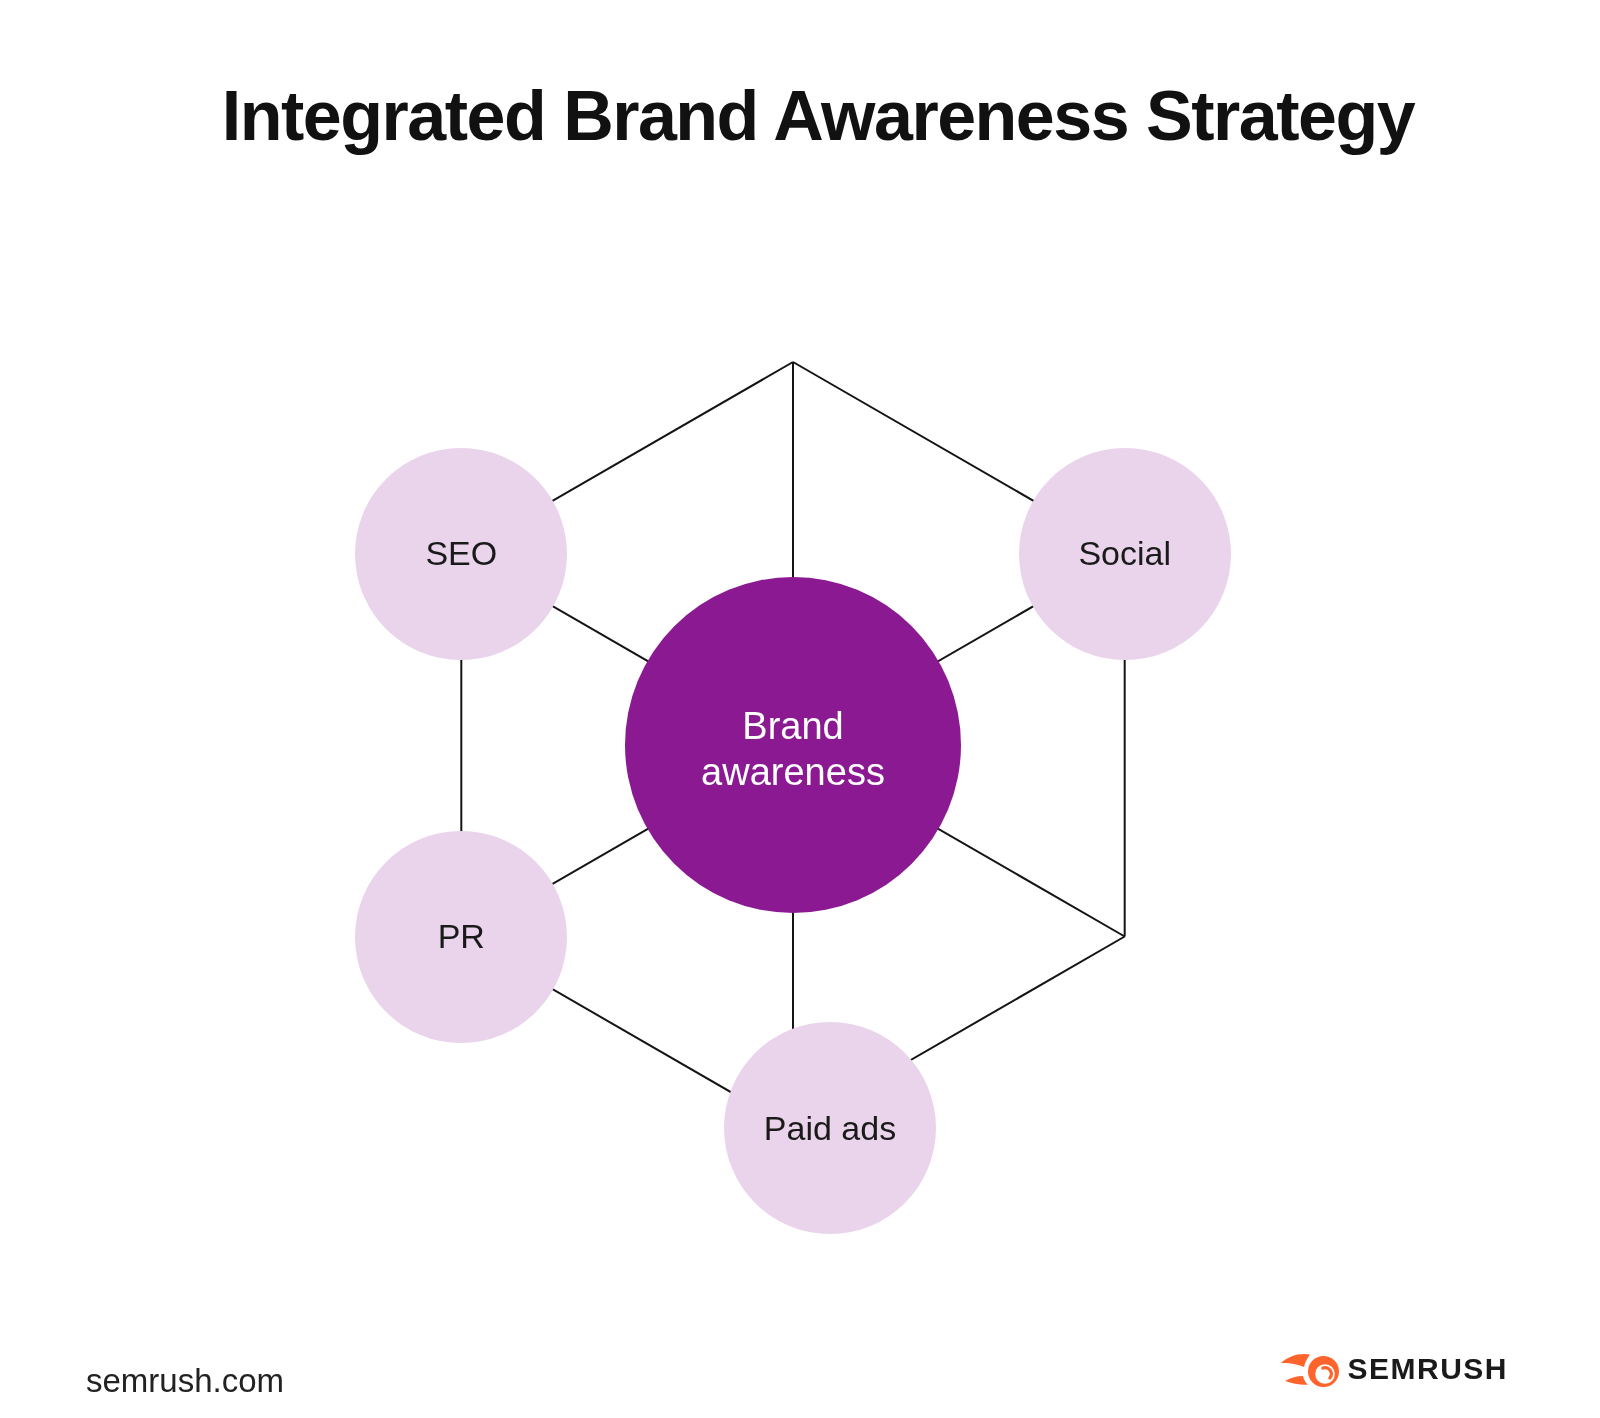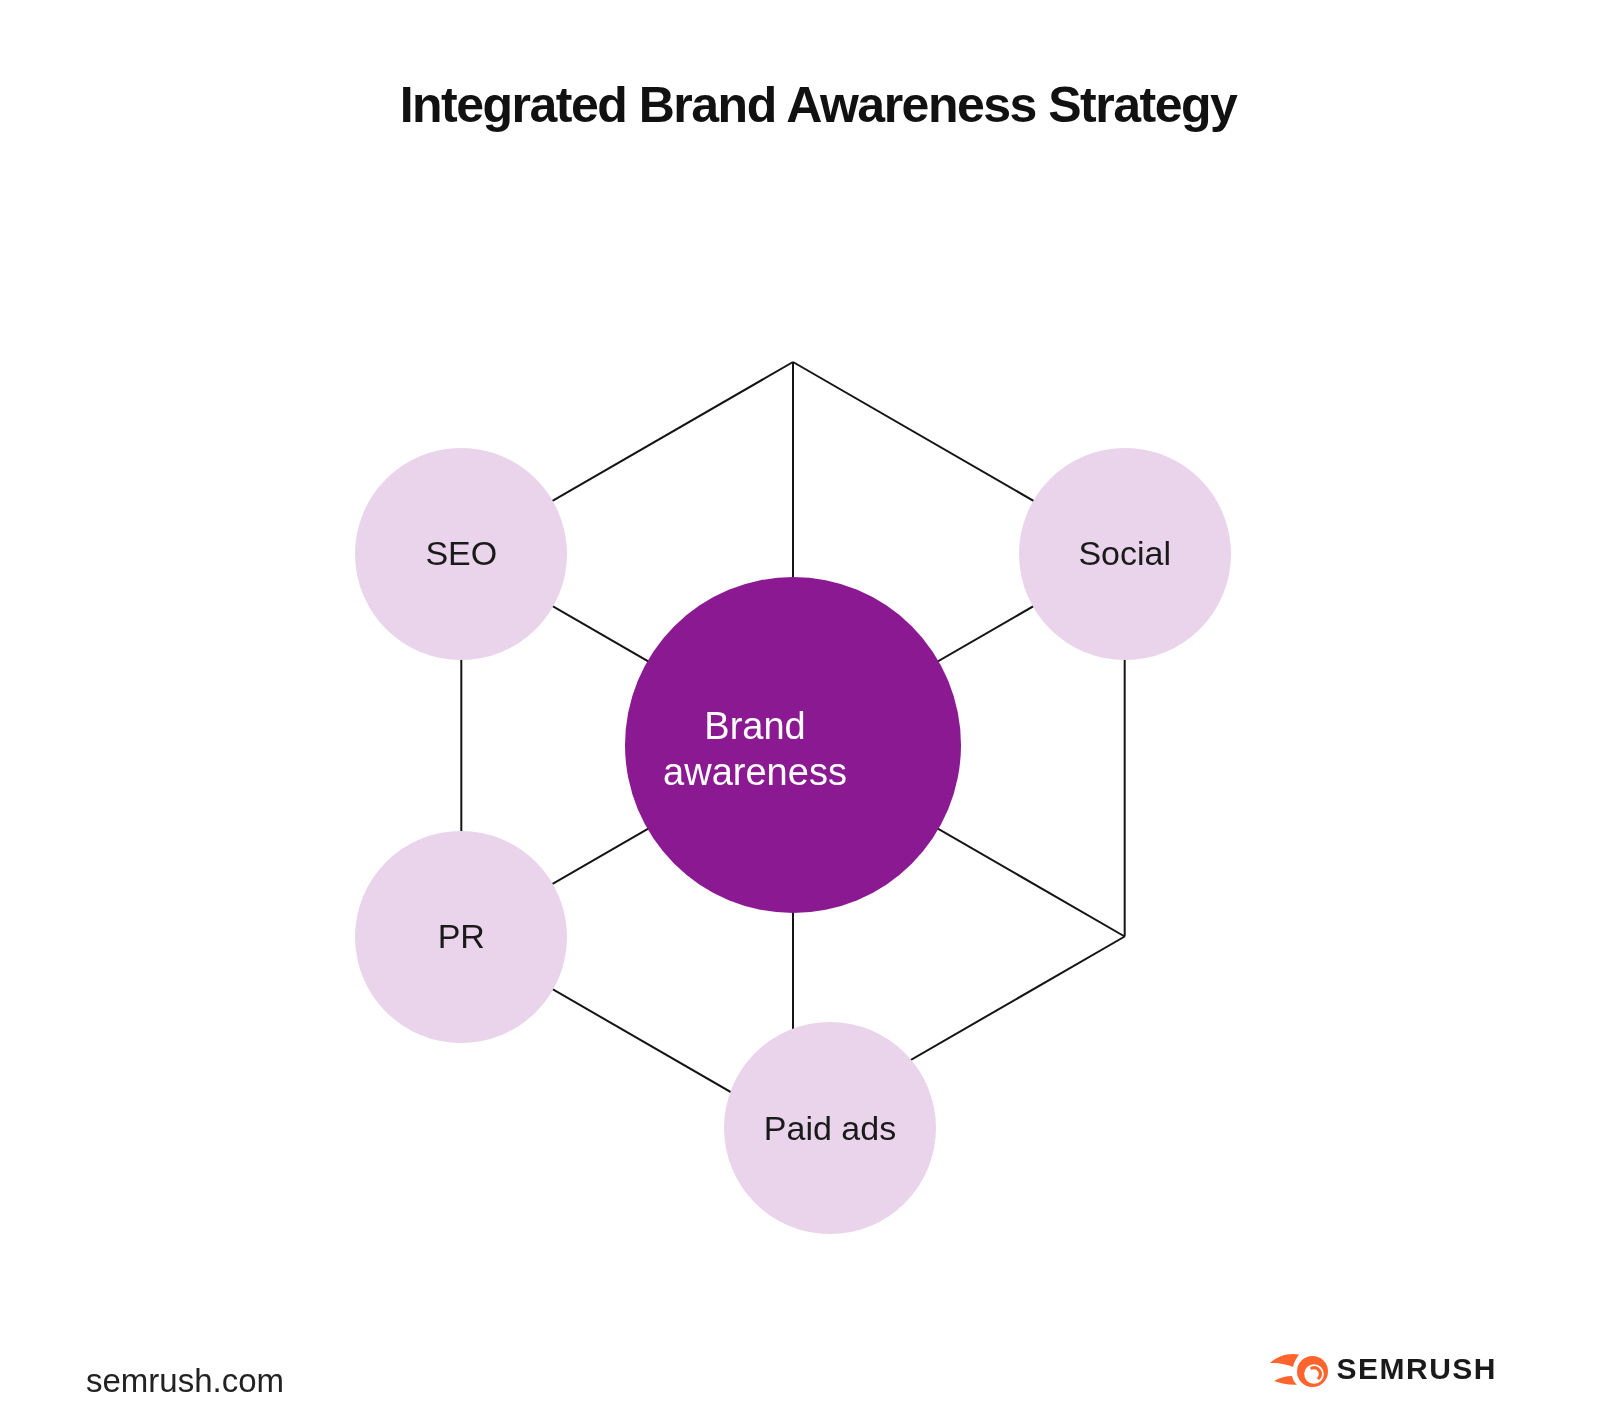--- a/index.html
+++ b/index.html
@@ -1,44 +1,44 @@
 <!DOCTYPE html>
 <html style="--hub-fill: #8b1a92; --node-fill: #e9d4eb; --hub-text: #ffffff; --text-color: #1a1a1a; --bg: #ffffff;"><head>
 <meta charset="utf-8">
 <style>
   * { margin:0; padding:0; box-sizing:border-box; }
   html,body { width:1600px; height:1418px; background:#ffffff; font-family:"Liberation Sans", sans-serif; }
   #canvas { position:relative; width:1600px; height:1418px; overflow:hidden; background:var(--bg,#fff); }
   .page-title {
     position:absolute; top:76px; left:0; width:100%;
-    text-align:center; font-size:50px; font-weight:700; letter-spacing:-1.5px;
+    text-align:center; font-size:70px; font-weight:700; letter-spacing:-1.5px;
     color:#111111;
     padding-left:36px;
   }
   #links { position:absolute; left:0; top:0; width:1600px; height:1418px; }
   .node {
     position:absolute; border-radius:50%;
     display:flex; align-items:center; justify-content:center; text-align:center;
     background:var(--node-fill); color:var(--text-color);
     font-size:34px; line-height:1.08; font-weight:500;
   }
   .node span { display:block; max-width:175px; }
   .hub {
     position:absolute; border-radius:50%;
-    display:flex; align-items:center; justify-content:flex-start; text-align:center;
+    display:flex; align-items:center; justify-content:center; text-align:center;
     background:var(--hub-fill); color:var(--hub-text);
     font-size:38px; line-height:1.22; font-weight:500;
     padding-top:8px;
   }
   .hub span { display:block; max-width:260px; }
   .footer-site {
     position:absolute; left:86px; top:1362px; font-size:33px; color:#222222;
   }
   .logo {
-    position:absolute; right:103px; top:1350px;
+    position:absolute; right:92px; top:1350px;
     display:flex; align-items:center; gap:8px;
   }
   .logo-text {
     font-size:30px; font-weight:800; letter-spacing:1.5px; color:#1a1a1a;
   }
 </style>
 </head>
 <body>
 
 <div id="canvas">

